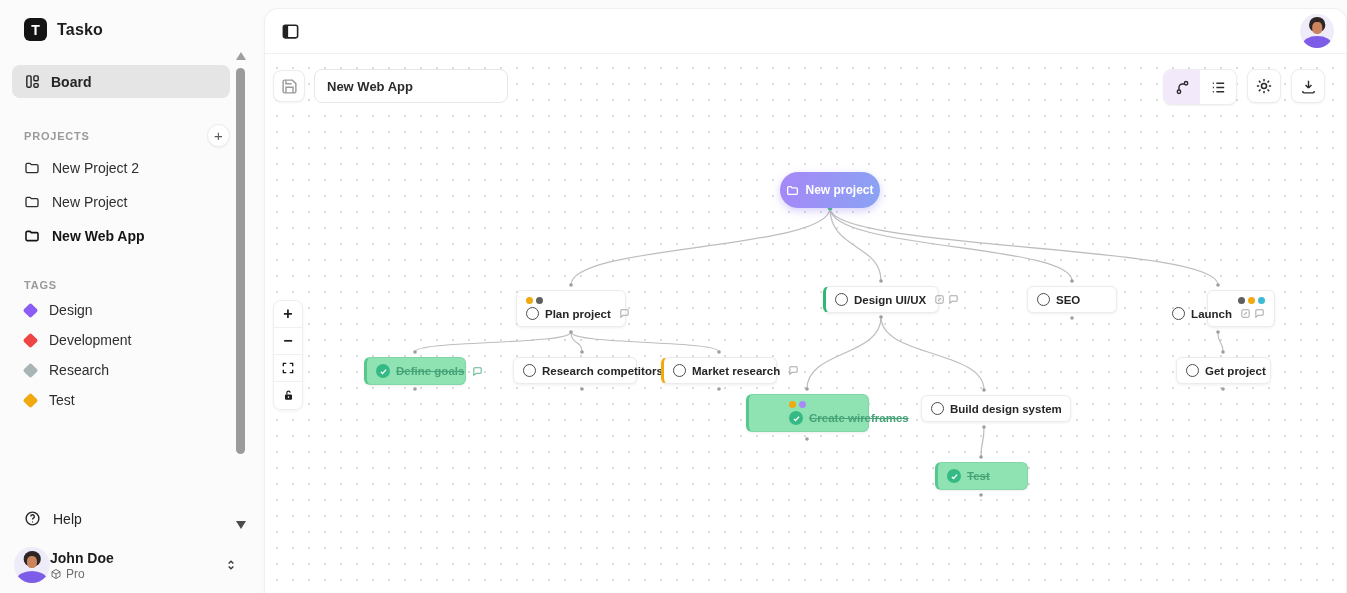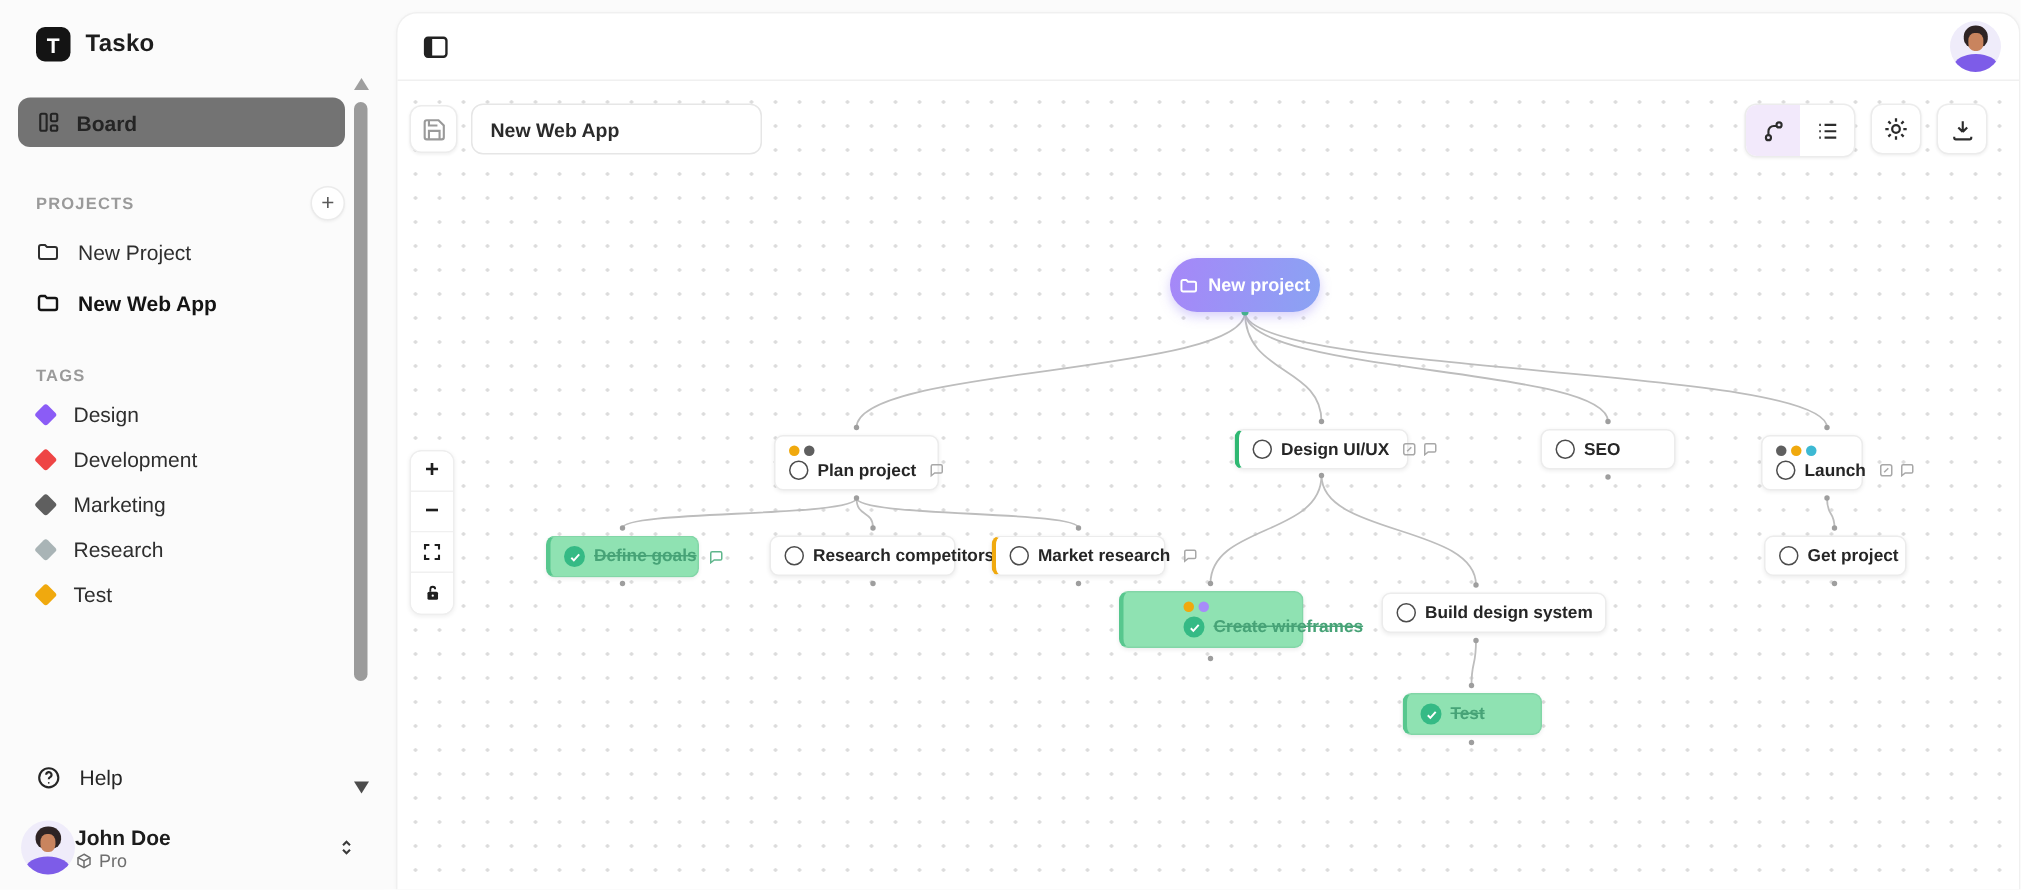--- a/index.html
+++ b/index.html
@@ -5,30 +5,30 @@
   * { margin:0; padding:0; box-sizing:border-box; }
   html,body { width:1347px; height:593px; overflow:hidden; }
   body { background:#fbfbfb; font-family:"Liberation Sans","DejaVu Sans",sans-serif; color:#262626; position:relative; }
   svg { display:block; }
 
   
   .sidebar { position:absolute; left:0; top:0; width:256px; height:100%; background:#fbfbfb; }
   .side-logo { display:flex; align-items:center; gap:10px; padding:18px 24px 14px; }
   .logo-mark { width:23px; height:23px; background:#141414; border-radius:6px; color:#fff; font-weight:bold; font-size:14px; display:flex; align-items:center; justify-content:center; }
   .logo-text { font-size:16px; font-weight:bold; letter-spacing:.2px; color:#1d1d1d; }
-  .nav-item { margin:10px 26px 0 12px; padding:8px 12px; background:#737373; border-radius:8px; display:flex; align-items:center; gap:10px; font-size:14px; font-weight:600; color:#242424; }
+  .nav-item { margin:10px 26px 0 12px; padding:8px 12px; background:#e5e5e5; border-radius:8px; display:flex; align-items:center; gap:10px; font-size:14px; font-weight:600; color:#242424; }
   .nav-item svg, .side-item svg { flex:0 0 auto; }
   .section-head { display:flex; align-items:center; justify-content:space-between; margin:26px 26px 4px 24px; }
   .section-label { font-size:11px; font-weight:bold; color:#9a9a9a; letter-spacing:.8px; }
   .add-btn { width:23px; height:23px; border-radius:50%; background:#fff; border:1px solid #ebebeb; box-shadow:0 1px 2px rgba(0,0,0,.05); color:#5a5a5a; font-size:15px; line-height:20px; text-align:center; cursor:pointer; }
   .side-item { display:flex; align-items:center; gap:12px; padding:9px 24px; font-size:14px; font-weight:500; color:#2e2e2e; cursor:pointer; }
   .side-item.active { font-weight:bold; color:#141414; }
   .tag-item { padding:7px 24px; }
   .diamond { width:11px; height:11px; border-radius:2px; transform:rotate(45deg); margin:0 1px; }
-  .help-row { position:absolute; left:0; bottom:58px; right:0; display:flex; gap:12px; padding:8px 24px; font-size:14px; font-weight:500; cursor:pointer; }
+  .help-row { position:absolute; left:0; bottom:58px; right:0; display:flex; align-items:center; gap:12px; padding:8px 24px; font-size:14px; font-weight:500; cursor:pointer; }
   .user-row { position:absolute; left:14px; right:18px; bottom:10px; display:flex; align-items:center; cursor:pointer; }
   .user-meta { flex:1; }
   .user-name { font-size:14px; font-weight:bold; color:#1c1c1c; }
   .user-plan { display:flex; align-items:center; gap:4px; font-size:12px; color:#6e6e6e; margin-top:1px; }
   .chevrons { color:#3a3a3a; }
 
   
   .avatar { position:relative; border-radius:50%; background:#efecfa; overflow:hidden; flex:0 0 auto; }
   .avatar .hair { position:absolute; top:10%; left:50%; transform:translateX(-50%); width:46%; height:42%; background:#2e2424; border-radius:50% 50% 42% 42%; }
   .avatar .face { position:absolute; top:24%; left:50%; transform:translateX(-50%); width:28%; height:34%; background:#c9845e; border-radius:42%; }
@@ -102,43 +102,45 @@
   </div>
 
   <div class="section-head">
     <span class="section-label">PROJECTS</span>
     <button class="add-btn">+</button>
   </div>
   <div class="side-item">
     <svg width="16" height="16" viewBox="0 0 24 24" fill="none" stroke="currentColor" stroke-width="2">
         <path d="M3 7a2 2 0 0 1 2-2h4l2 2h8a2 2 0 0 1 2 2v8a2 2 0 0 1-2 2H5a2 2 0 0 1-2-2z"></path>
       </svg>
+    <span>New Project 2</span>
+  </div>
+  <div class="side-item">
+    <svg width="16" height="16" viewBox="0 0 24 24" fill="none" stroke="currentColor" stroke-width="2">
+        <path d="M3 7a2 2 0 0 1 2-2h4l2 2h8a2 2 0 0 1 2 2v8a2 2 0 0 1-2 2H5a2 2 0 0 1-2-2z"></path>
+      </svg>
     <span>New Project</span>
   </div>
   <div class="side-item active">
     <svg width="16" height="16" viewBox="0 0 24 24" fill="none" stroke="currentColor" stroke-width="2.4">
         <path d="M3 7a2 2 0 0 1 2-2h4l2 2h8a2 2 0 0 1 2 2v8a2 2 0 0 1-2 2H5a2 2 0 0 1-2-2z"></path>
       </svg>
     <span>New Web App</span>
   </div>
 
   <div class="section-head">
     <span class="section-label">TAGS</span>
   </div>
   <div class="side-item tag-item">
     <span class="diamond" style="background: rgb(139, 92, 246);"></span>
     <span>Design</span>
   </div>
   <div class="side-item tag-item">
     <span class="diamond" style="background: rgb(238, 69, 69);"></span>
     <span>Development</span>
-  </div>
-  <div class="side-item tag-item">
-    <span class="diamond" style="background: rgb(95, 95, 95);"></span>
-    <span>Marketing</span>
   </div>
   <div class="side-item tag-item">
     <span class="diamond" style="background: rgb(169, 180, 182);"></span>
     <span>Research</span>
   </div>
   <div class="side-item tag-item">
     <span class="diamond" style="background: rgb(240, 169, 14);"></span>
     <span>Test</span>
   </div>
 
@@ -336,21 +338,21 @@
       </div>
     </div>
 
     <div class="node" style="left:762px;top:232px;width:90px;">
       <div class="node-row">
         <span class="cb"></span>
         <span class="label">SEO</span>
       </div>
     </div>
 
-    <div class="node" style="left:909px;top:236px;width:68px;">
+    <div class="node" style="left:942px;top:236px;width:68px;align-items:flex-end;">
       <div class="dots">
         <span class="dot" style="background: rgb(95, 95, 95);"></span>
         <span class="dot" style="background: rgb(240, 169, 14);"></span>
         <span class="dot" style="background: rgb(61, 185, 211);"></span>
       </div>
       <div class="node-row">
         <span class="cb"></span>
         <span class="label">Launch</span>
         <span class="meta-icons">
           <svg width="11" height="11" viewBox="0 0 24 24" fill="none" stroke="currentColor" stroke-width="2.2">

